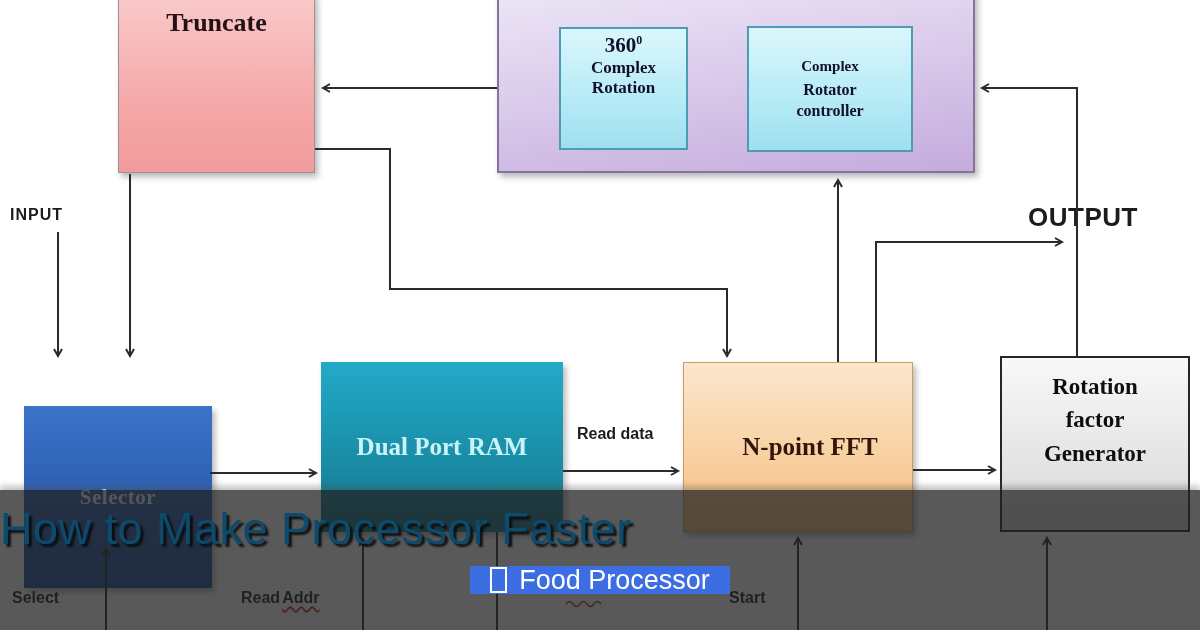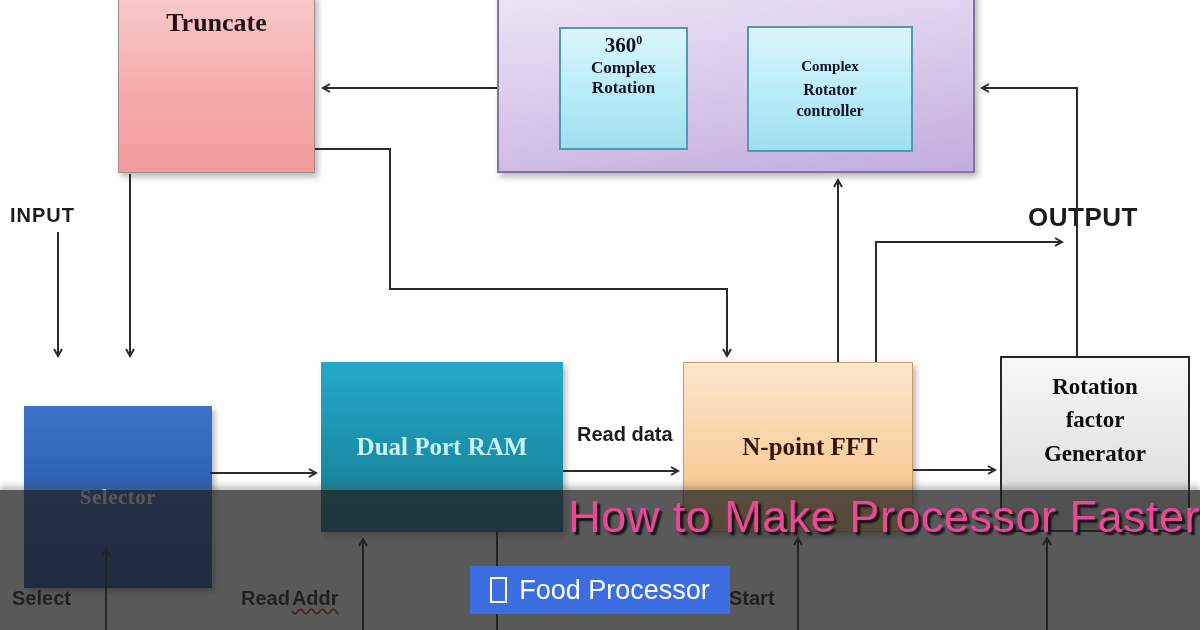--- a/index.html
+++ b/index.html
@@ -30,36 +30,36 @@
        background:linear-gradient(180deg,#23aac9 0%,#1a8CA5 60%,#137286 100%);
        color:#c9f3f6;font-size:25px;}
   #fft{left:683px;top:362px;width:230px;height:170px;
        background:linear-gradient(180deg,#fbe7cd 0%,#f8cf9e 60%,#f5bd80 100%);
        border:1px solid #cf9a5f;font-size:25px;color:#33160a;padding-left:24px;}
   #rfg{left:1000px;top:356px;width:190px;height:176px;justify-content:flex-start;padding-top:12px;
        background:linear-gradient(180deg,#f8f8f8 0%,#e6e6e6 55%,#d7d7d7 100%);
        border:2px solid #262626;font-size:23px;line-height:1.45;color:#0e0e0e;}
   .line{display:block;}
   
-  .dlabel{position:absolute;font-weight:bold;color:#1c1c1c;font-size:20px;line-height:20px;white-space:nowrap;}
+  .dlabel{position:absolute;font-weight:bold;color:#1c1c1c;font-size:16px;line-height:20px;white-space:nowrap;}
   #lbl-input{left:10px;top:205px;letter-spacing:1px;}
   #lbl-output{left:1028px;top:207px;font-size:26px;letter-spacing:0.5px;}
   #lbl-readdata{left:577px;top:424px;}
   #lbl-select{left:12px;top:588px;}
   #lbl-readaddr{left:241px;top:588px;}
   #lbl-start{left:729px;top:588px;}
   .misspelled{margin-left:2px;text-decoration:underline wavy #c03428 1.5px;text-underline-offset:3px;}
   
   .wires{position:absolute;left:0;top:0;width:1200px;height:630px;}
   
   .overlay{position:absolute;left:0;top:490px;width:1200px;height:140px;
            background:rgba(33,33,33,0.75);box-shadow:0 -4px 6px rgba(80,80,80,0.35);}
-  .title{text-align:right;font-size:45px;line-height:54px;color:#ec4899;
+  .title{margin-top:12px;text-align:left;font-size:45px;line-height:54px;color:#0c4a6e;
          font-weight:400;letter-spacing:0.5px;text-shadow:3px 3px 2px rgba(10,10,10,0.9);}
-  .badge{position:absolute;left:470px;top:76px;width:260px;height:48px;background:#3c6ee2;
+  .badge{position:absolute;left:470px;top:76px;width:260px;height:28px;background:#3c6ee2;
          color:#ffffff;display:flex;align-items:center;justify-content:center;gap:12px;
          font-size:27px;cursor:pointer;}
   .tofu{display:inline-block;width:17px;height:26px;border:2.5px solid #ffffff;box-sizing:border-box;}
 </style>
 </head>
 <body>
 
 <div class="stage">
 
   <div>

